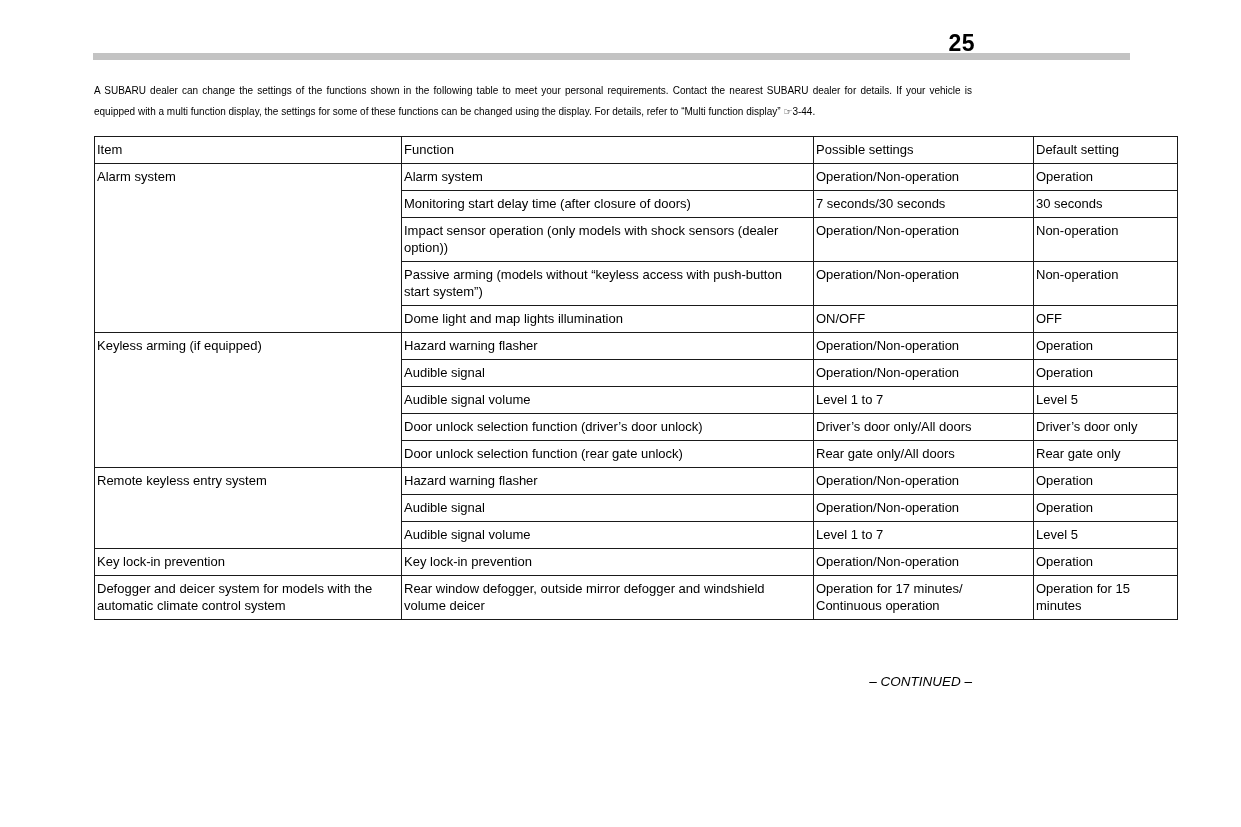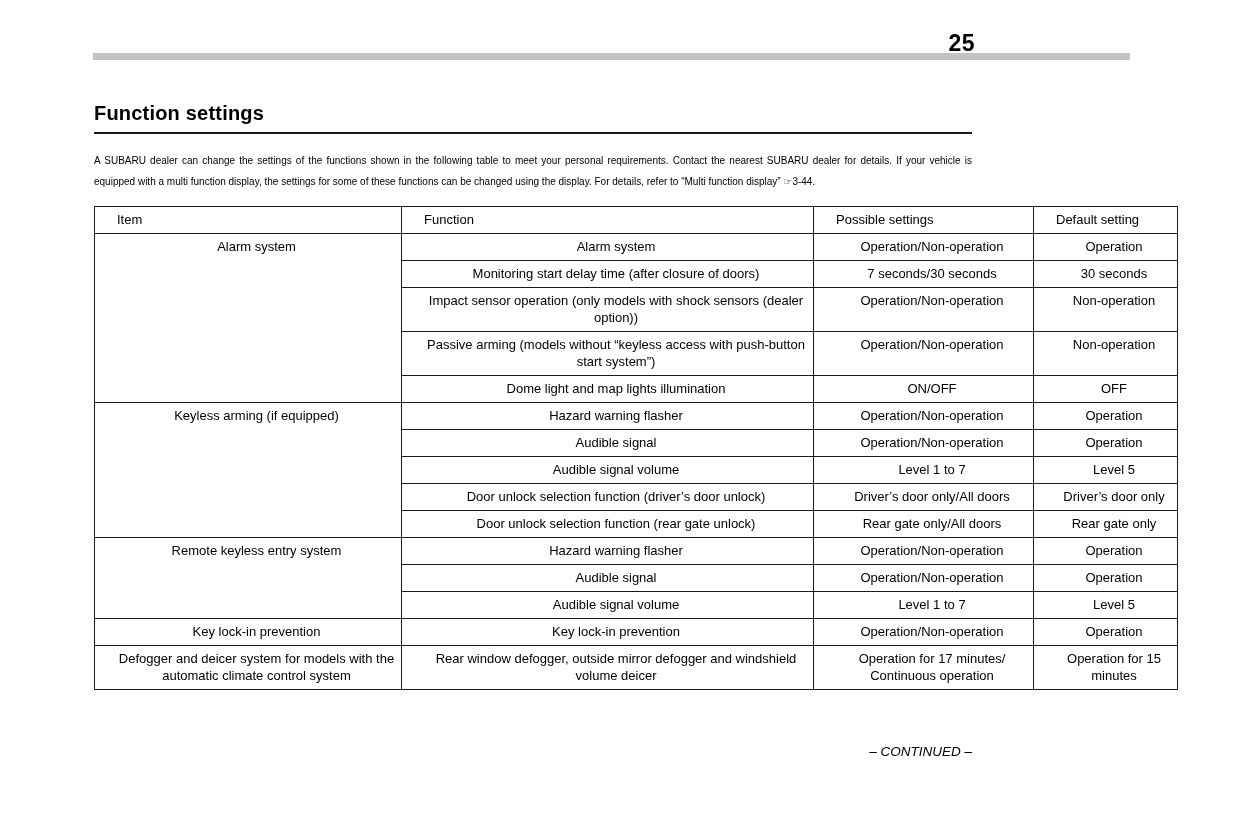--- a/index.html
+++ b/index.html
@@ -58,29 +58,29 @@
     border-collapse: collapse;
     font-size: 13px;
   }
   table.settings col.c-item { width: 307px; }
   table.settings col.c-func { width: 412px; }
   table.settings col.c-poss { width: 220px; }
   table.settings col.c-def  { width: 144px; }
   table.settings th,
   table.settings td {
     border: 1px solid #1a1a1a;
-    padding: 4px 5px 5px 22px;
+    padding: 4px 5px 5px 2px;
     line-height: 17px;
     vertical-align: top;
     text-align: left;
     font-weight: normal;
     word-wrap: break-word;
   }
   table.settings thead th { height: 26px; }
-  table.settings td { height: 26px; text-align: center; }
+  table.settings td { height: 26px; }
 
   
   .continued {
     margin-top: 54px;
     text-align: right;
     font-size: 13.5px;
     font-weight: normal;
     font-style: italic;
   }
 </style>
@@ -89,21 +89,20 @@
 
 <div class="page">
 
   <header class="page-header">
     <div class="header-bar"></div>
     <div class="page-number">25</div>
   </header>
 
   <main class="content">
 
-    <h1 class="title">Function settings</h1>
 
     <p class="intro">A SUBARU dealer can change the settings of the functions shown in the following table to meet your personal requirements. Contact the nearest SUBARU dealer for details. If your vehicle is equipped with a multi function display, the settings for some of these functions can be changed using the display. For details, refer to “Multi function display” ☞3-44.</p>
 
     <table class="settings">
       <colgroup>
         <col class="c-item">
           <col class="c-func">
           <col class="c-poss">
           <col class="c-def">
       </colgroup>

